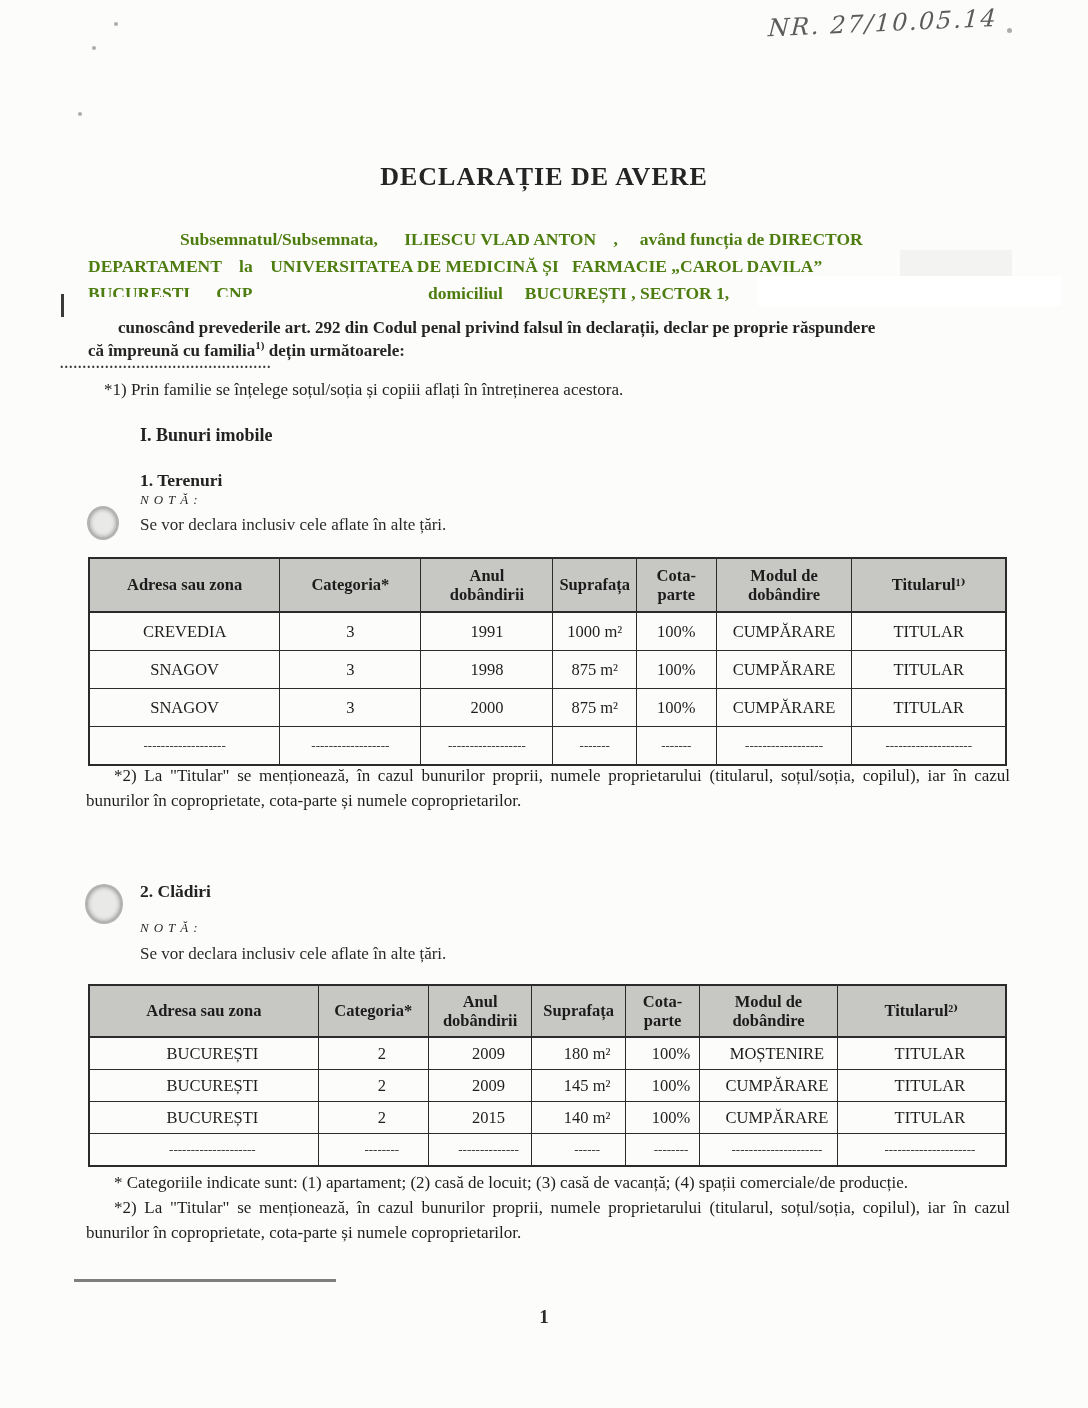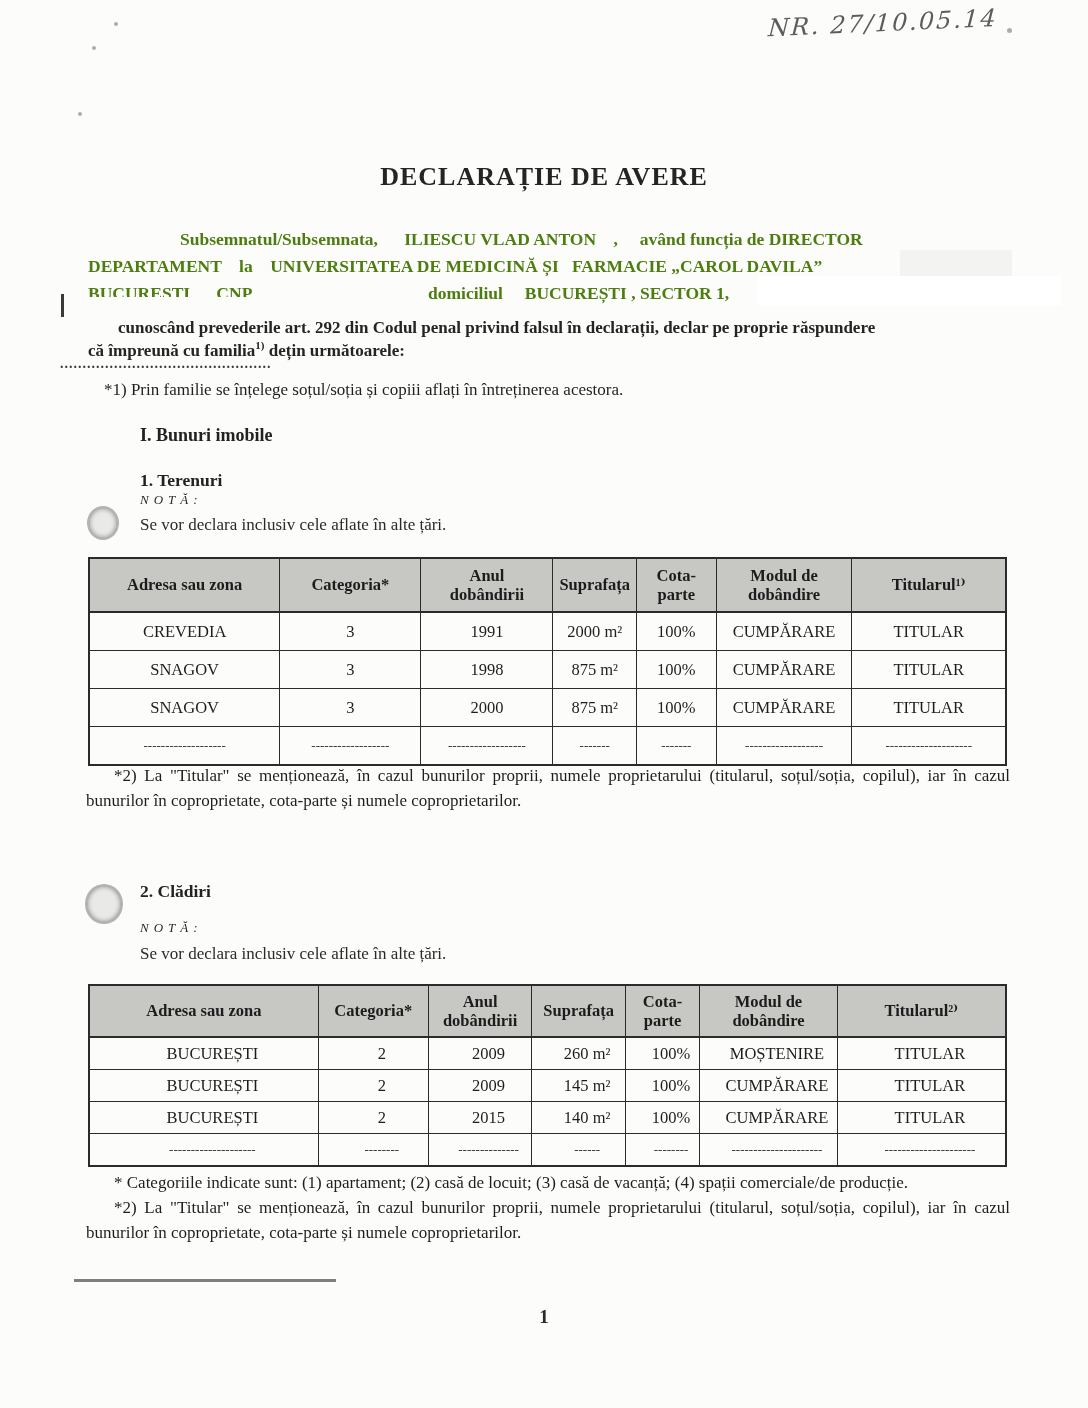--- a/index.html
+++ b/index.html
@@ -171,21 +171,21 @@
           <th>Modul de
 dobândire</th>
           <th>Titularul¹⁾</th>
         </tr>
       </thead>
     <tbody>
         <tr>
           <td>CREVEDIA</td>
           <td>3</td>
           <td>1991</td>
-          <td>2000 m²</td>
+          <td>1000 m²</td>
           <td>100%</td>
           <td>CUMPĂRARE</td>
           <td>TITULAR</td>
         </tr>
         <tr>
           <td>SNAGOV</td>
           <td>3</td>
           <td>1998</td>
           <td>875 m²</td>
           <td>100%</td>
@@ -244,21 +244,21 @@
           <th>Modul de
 dobândire</th>
           <th>Titularul²⁾</th>
         </tr>
       </thead>
     <tbody>
         <tr>
           <td>BUCUREȘTI</td>
           <td>2</td>
           <td>2009</td>
-          <td>260 m²</td>
+          <td>180 m²</td>
           <td>100%</td>
           <td>MOȘTENIRE</td>
           <td>TITULAR</td>
         </tr>
         <tr>
           <td>BUCUREȘTI</td>
           <td>2</td>
           <td>2009</td>
           <td>145 m²</td>
           <td>100%</td>

